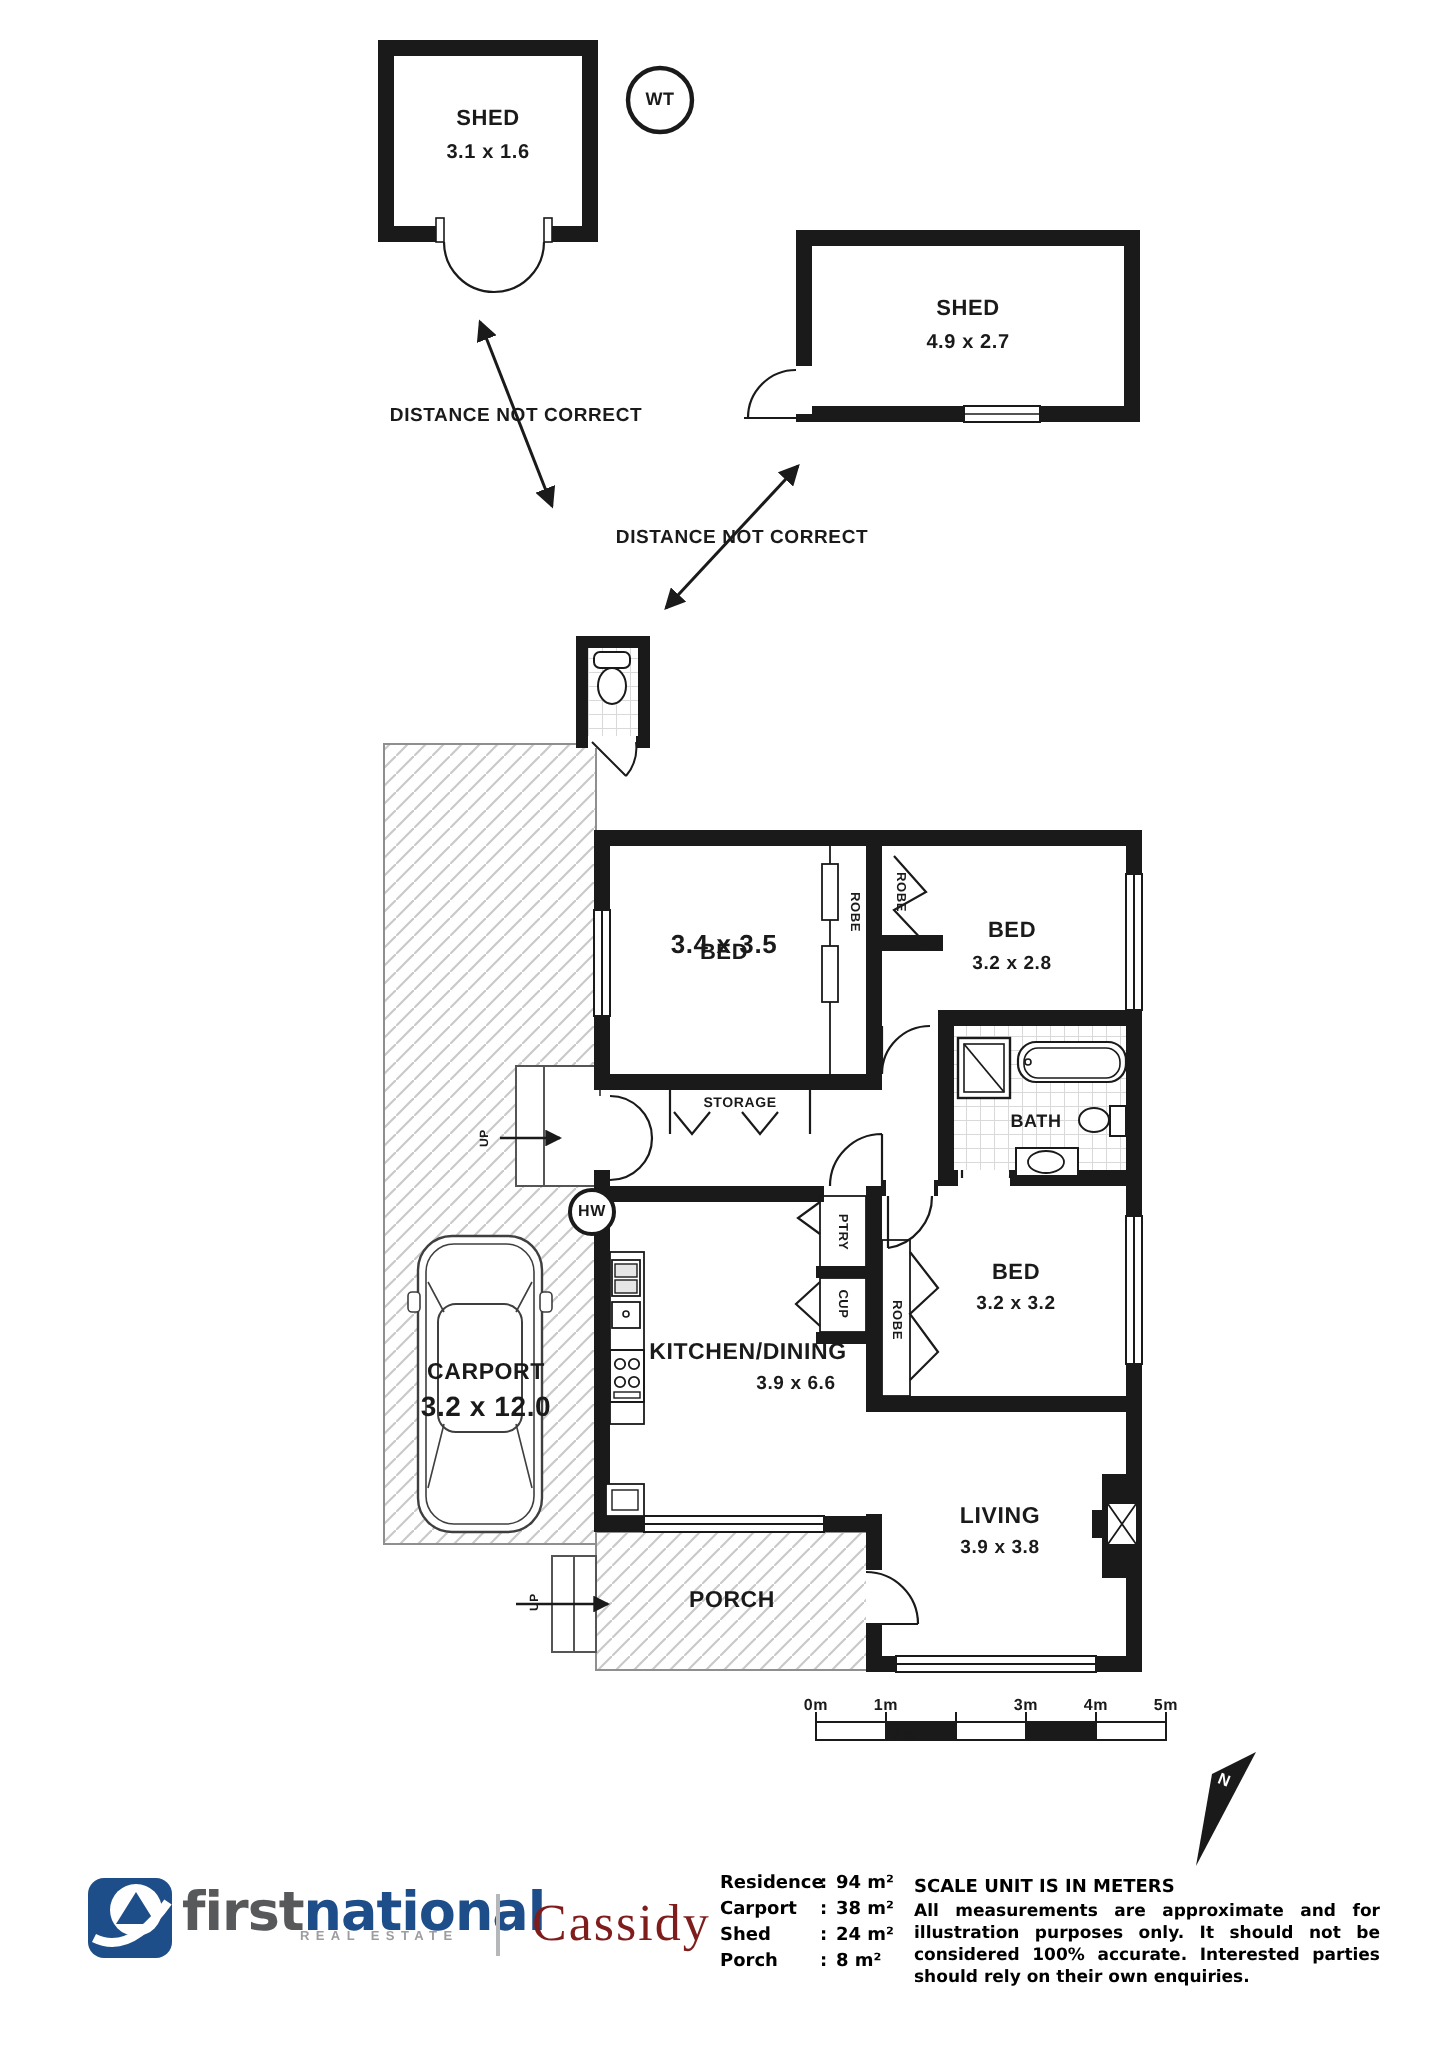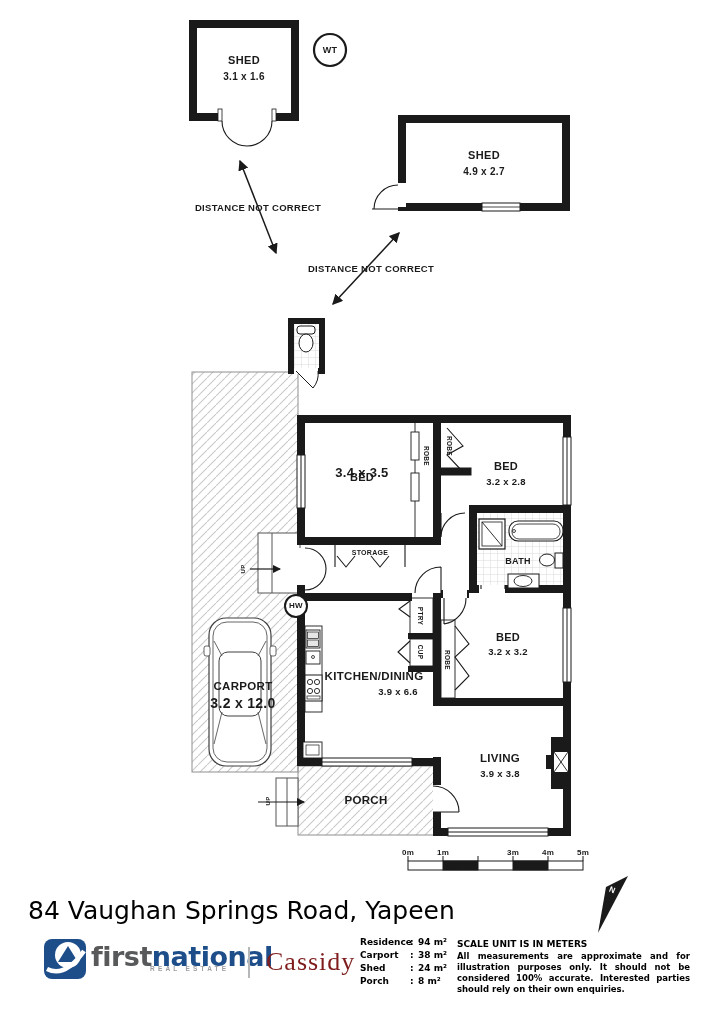--- a/index.html
+++ b/index.html
@@ -295,21 +295,20 @@
 
 <div class="lbl" style="left:408px;top:853px;font-size:8px;">0m</div>
 <div class="lbl" style="left:443px;top:853px;font-size:8px;">1m</div>
 <div class="lbl" style="left:452px;top:853px;font-size:8px;margin-top:15px;">2m</div>
 <div class="lbl" style="left:513px;top:853px;font-size:8px;">3m</div>
 <div class="lbl" style="left:548px;top:853px;font-size:8px;text-align:center;">4m</div>
 <div class="lbl" style="left:583px;top:853px;font-size:8px;">5m</div>
 
 <div class="north-n" style="left:612px;top:890px;">N</div>
 
-<div class="address">84 Vaughan Springs Road, Yapeen</div>
 
 <svg style="left:43px;top:938px;" width="44" height="42" viewBox="0 0 44 42">
   <rect x="1" y="1" width="42" height="40" rx="8" fill="#1d4e89"></rect>
   <circle cx="25" cy="17" r="13" fill="#fff"></circle>
   <polygon points="25,8 35,24 15,24" fill="#1d4e89"></polygon>
   <path d="M4,31 Q22,40 41,13" stroke="#fff" stroke-width="4.5" fill="none"></path>
 </svg>
 <div class="logo-word"><span class="w1">first</span><span class="w2">national</span></div>
 <div class="logo-tag">REAL ESTATE</div>
 <div class="logo-div"></div>

